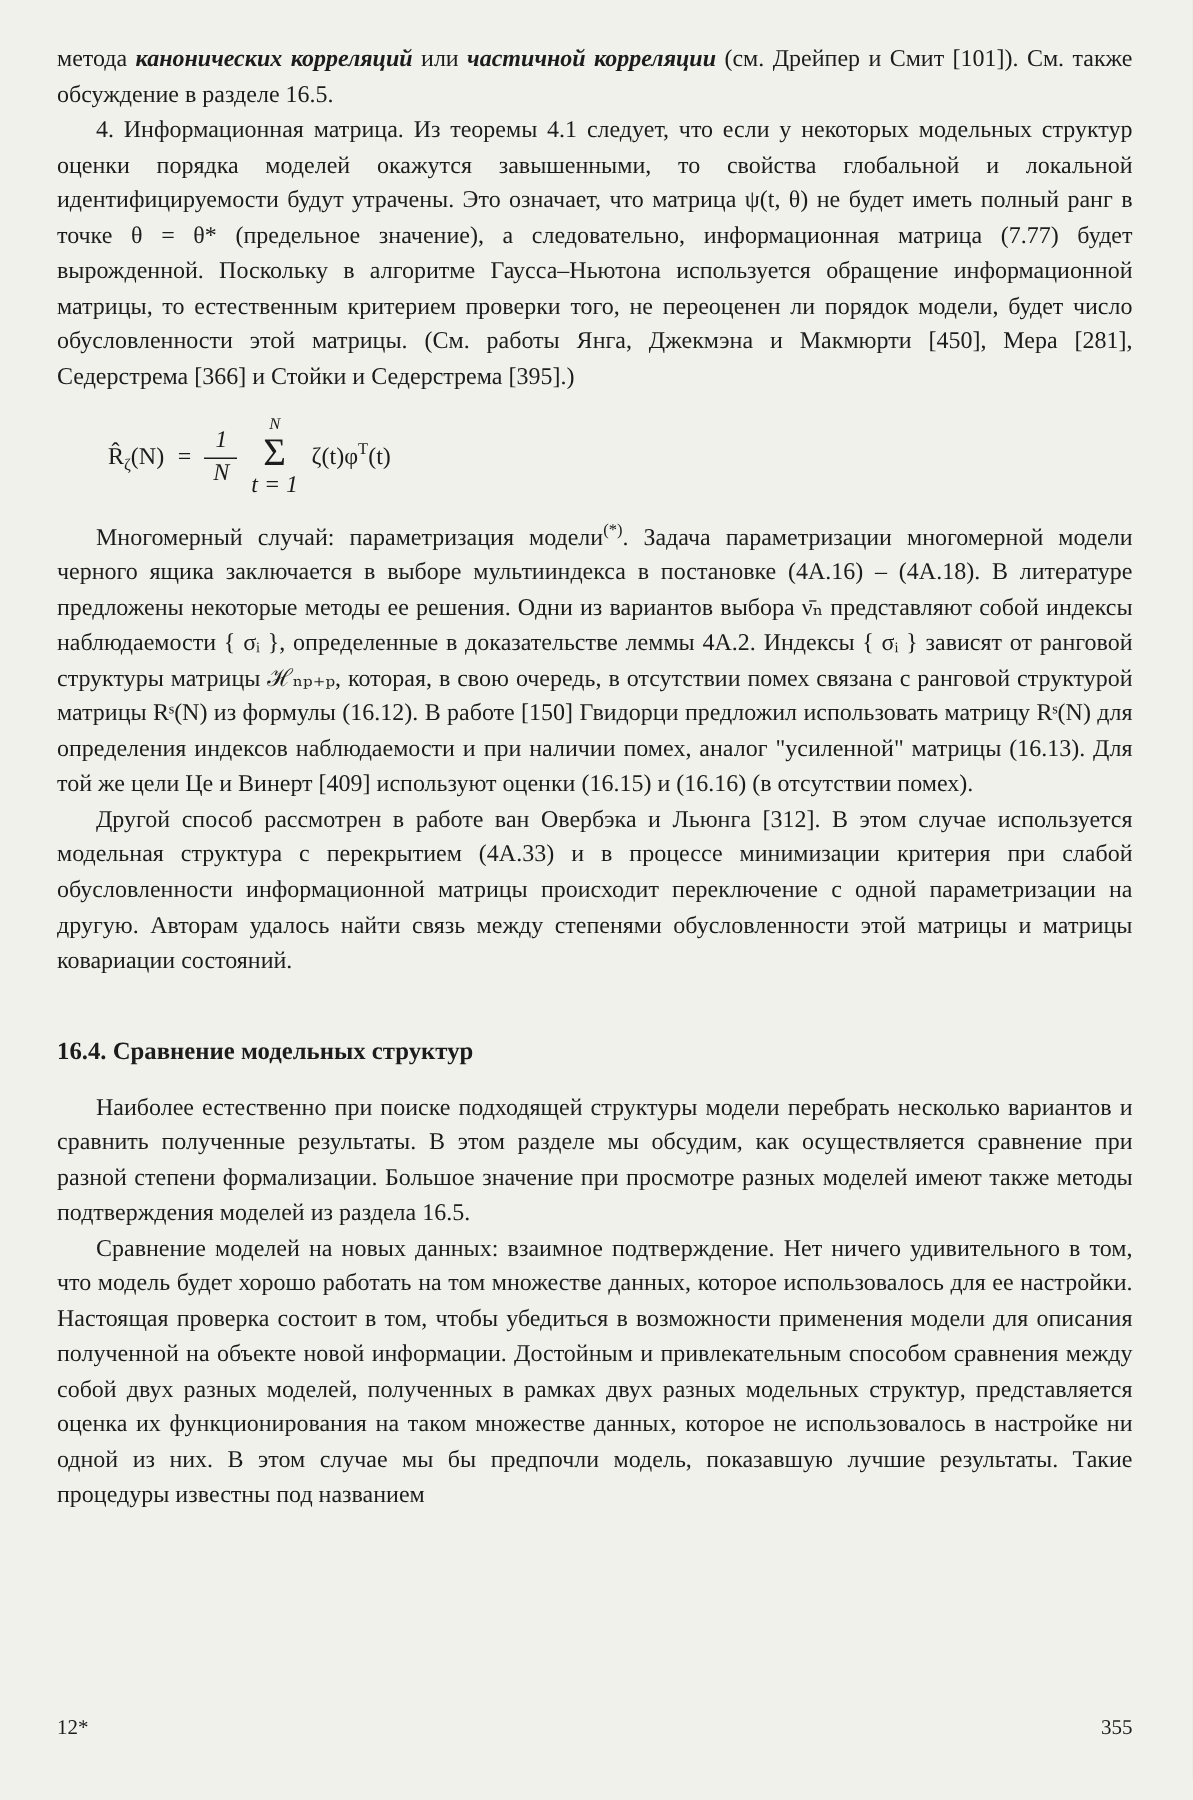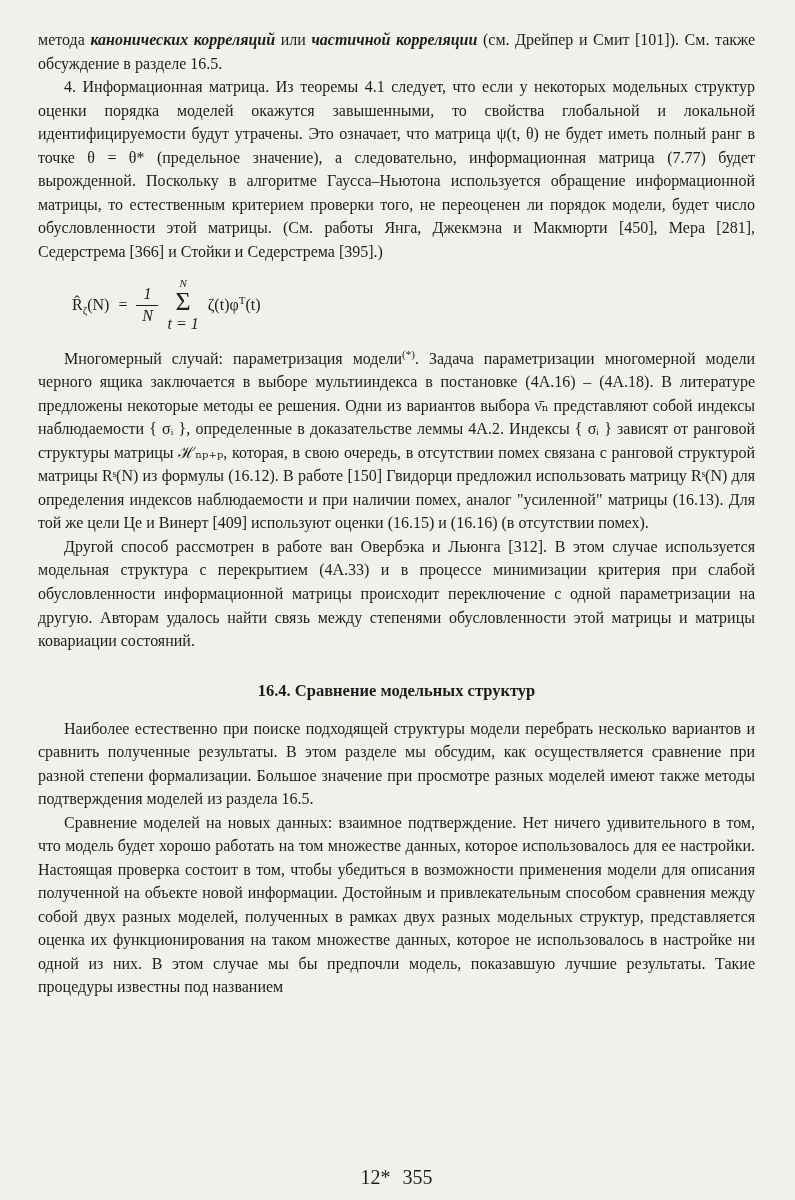--- a/index.html
+++ b/index.html
@@ -2,39 +2,39 @@
 <html><head>
 <meta charset="utf-8">
 <style>
   html, body { margin: 0; padding: 0; background: #e9e9e4; }
   .page {
     position: relative;
     width: 795px;
     height: 1200px;
     box-sizing: border-box;
     margin: 0 auto;
-    padding: 28px 40px 8px 38px;
+    padding: 28px 40px 36px 38px;
     background: #f1f1ec;
     color: #1c1c1c;
     font-family: "Liberation Serif", "DejaVu Serif", serif;
     font-size: 16px;
     line-height: 1.47;
     display: flex;
     flex-direction: column;
     overflow: hidden;
   }
   .para { margin: 0; text-align: justify; }
   .indent { text-indent: 26px; }
   .lead-bold { font-weight: normal; }
   .bi { font-weight: bold; font-style: italic; }
   .section-heading {
     font-weight: bold;
     font-size: 16.5px;
-    margin: 26px 0 14px 0;
-    text-align: center;
+    margin: 36px 0 14px 0;
+    text-align: left;
   }
   sup, sub { font-size: 11px; line-height: 0; }
   .formula {
     display: flex;
     align-items: center;
     gap: 9px;
     margin: 15px 0 15px 34px;
   }
   .f-it { }
   .frac {
@@ -51,23 +51,23 @@
     flex-direction: column;
     align-items: center;
     line-height: 1;
   }
   .sum .sum-top { font-size: 11px; font-style: italic; margin-bottom: 1px; }
   .sum .sigma { font-size: 26px; line-height: 0.95; }
   .sum .sum-bot { font-size: 16px; font-style: italic; margin-top: 1px; }
   .footer {
     margin-top: auto;
     display: flex;
-    justify-content: center;
+    justify-content: space-between;
     align-items: flex-end;
-    font-size: 20px;
+    font-size: 14px;
     gap: 12px;
   }
   .footer .num-right { font-weight: normal; }
 </style>
 </head>
 <body>
 
 <div class="page">
 
   <p class="para"><span>метода </span><span class="bi">канонических корреляций</span><span> или </span><span class="bi">частичной корреляции</span><span> (см. Дрейпер и Смит [101]). См. также обсуждение в разделе 16.5.</span></p>

